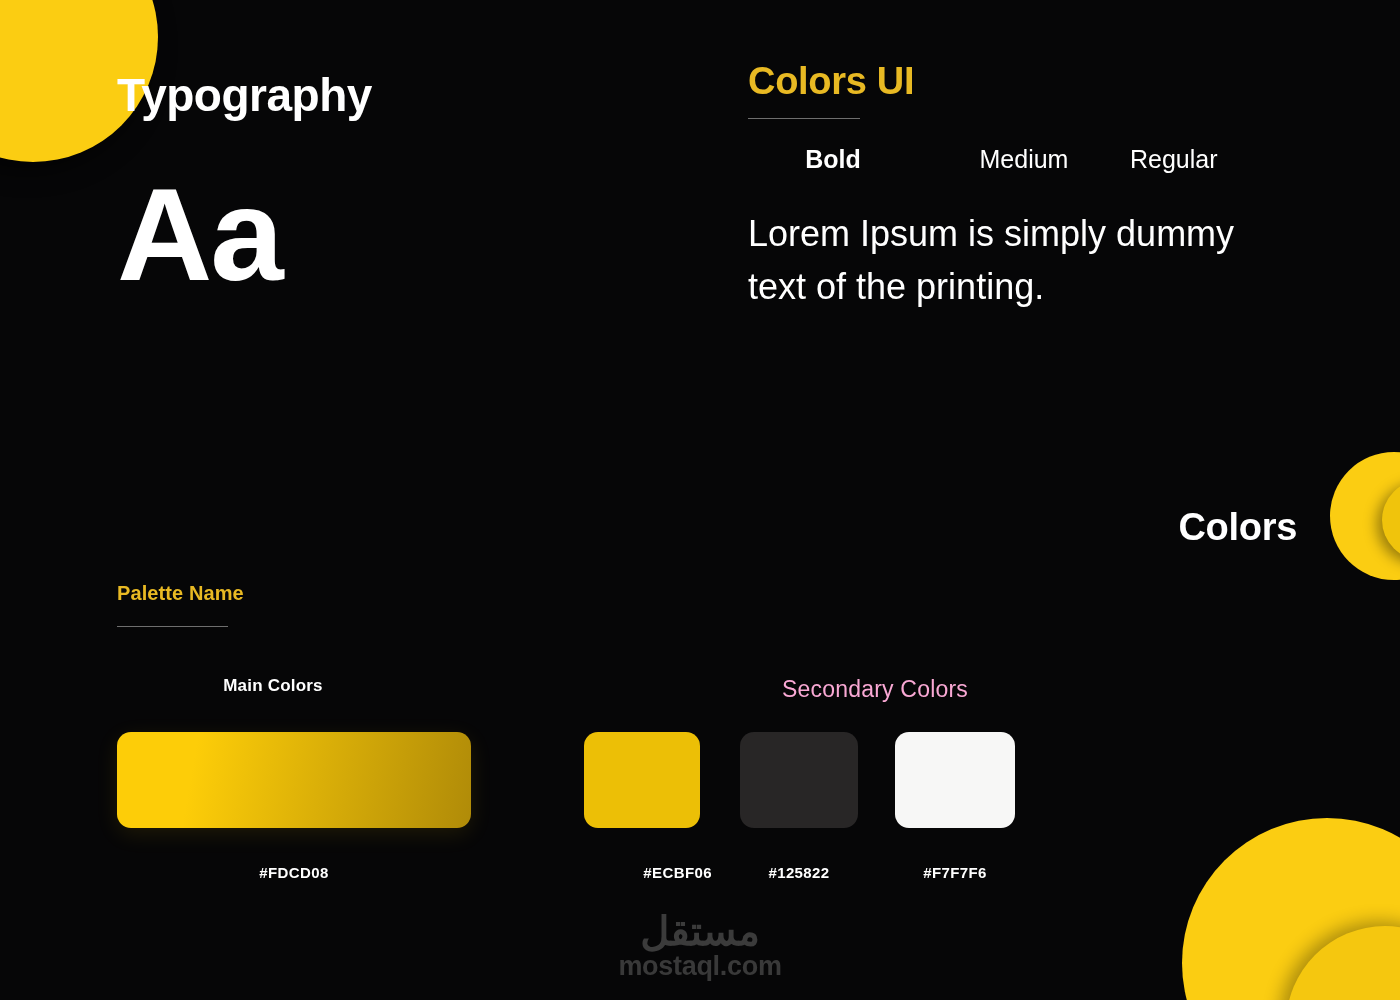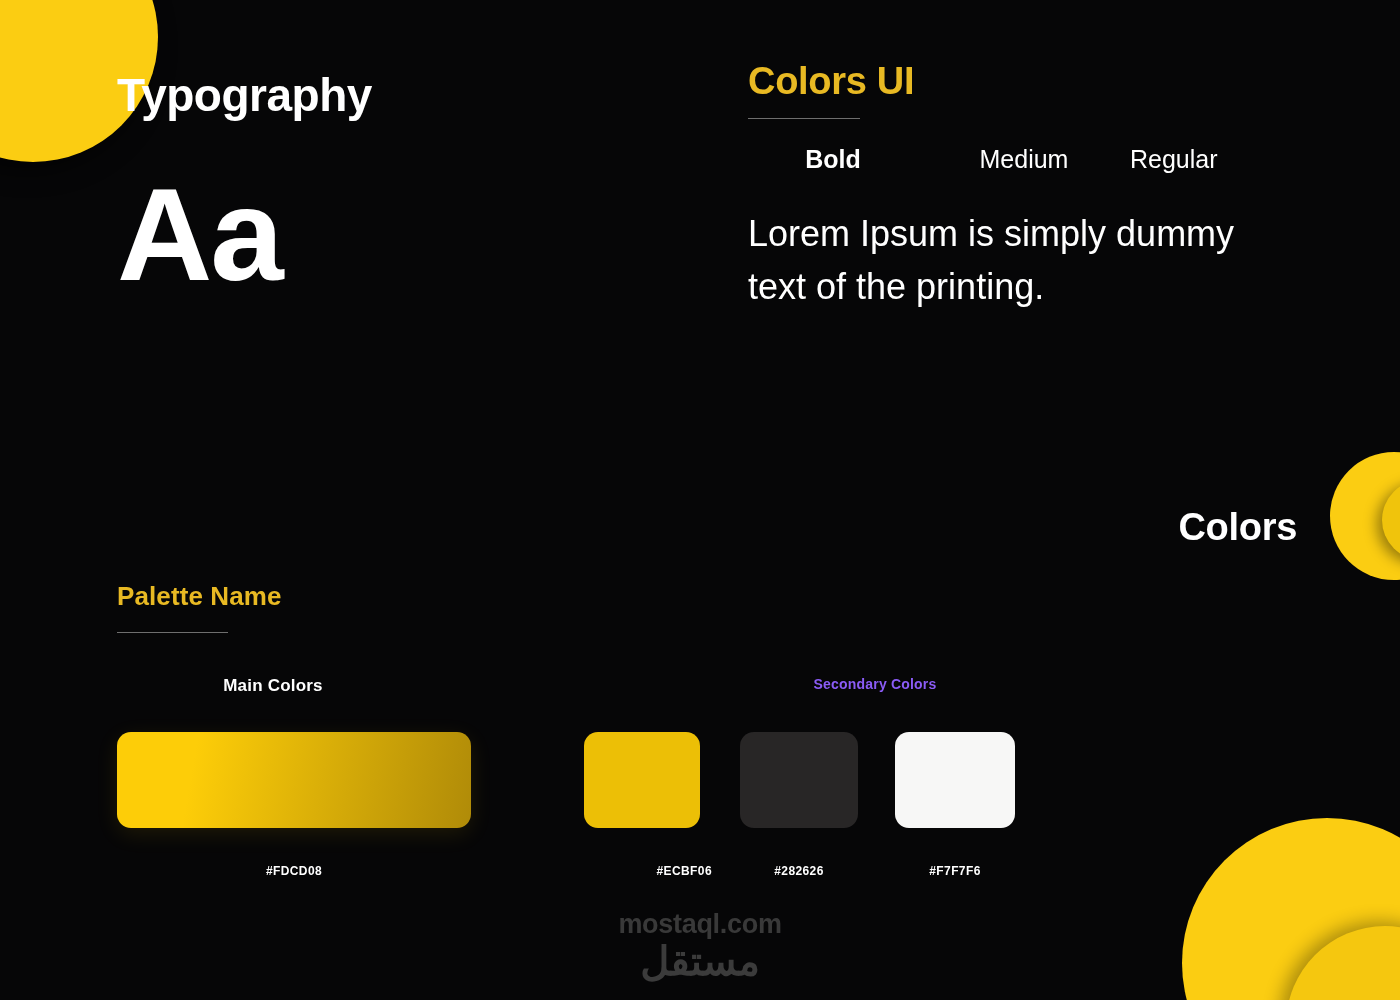--- a/index.html
+++ b/index.html
@@ -129,51 +129,51 @@
     font-size:38px;
     font-weight:bold;
     color:#FFFFFF;
     letter-spacing:-.3px;
     line-height:1;
     text-align:right;
   }
 
   #palette-name {
     margin-top:37px;
-    font-size:26px;
+    font-size:20px;
     font-weight:bold;
     color:#E8B923;
     letter-spacing:.1px;
     line-height:1;
   }
 
   #palette-name-rule { width:111px; margin-top:23px; }
 
   
   #main-color-label {
     position:absolute; left:23px; top:168px;
     width:266px; text-align:center;
     font-size:17px; font-weight:bold; color:#FFFFFF;
     letter-spacing:.2px;
   }
   #secondary-colors-label {
     position:absolute; left:600px; top:168px;
     width:316px; text-align:center;
-    font-size:14px; font-weight:bold; color:#8b5cf6;
+    font-size:23px; font-weight:normal; color:#f9a8d4;
     letter-spacing:.2px;
   }
 
   
   .swatch {
     position:absolute;
     border-radius:14px;
   }
   .swatch-hex {
     position:absolute;
-    font-size:12px;
+    font-size:15px;
     font-weight:bold;
     color:#FFFFFF;
     letter-spacing:.4px;
     text-align:center;
   }
 
   #swatch-main {
     left:0px; top:224px;
     width:354px; height:96px;
     background:linear-gradient(100deg,#FDCD08 0%, #FBC90A 24%, #E2B50B 62%, #BE9609 88%, #B08B08 100%);
@@ -263,24 +263,24 @@
     <div id="main-color-label">Main Colors</div>
     <div id="secondary-colors-label">Secondary Colors</div>
 
     <div class="swatch" id="swatch-main" style="background: linear-gradient(100deg, rgb(253, 205, 8) 0%, rgb(253, 205, 8) 22%, rgb(176, 139, 8) 100%);"></div>
     <div class="swatch-hex" id="hex-main">#FDCD08</div>
 
     <div class="swatch" id="swatch-secondary-1" style="background: rgb(236, 191, 6);"></div>
     <div class="swatch-hex" id="hex-secondary-1">#ECBF06</div>
 
     <div class="swatch" id="swatch-secondary-2" style="background: rgb(40, 38, 38);"></div>
-    <div class="swatch-hex" id="hex-secondary-2">#282626</div>
+    <div class="swatch-hex" id="hex-secondary-2">#125822</div>
 
     <div class="swatch" id="swatch-secondary-3" style="background: rgb(247, 247, 246);"></div>
     <div class="swatch-hex" id="hex-secondary-3">#F7F7F6</div>
   </section>
 
   <div id="watermark">
+    <div id="watermark-arabic">مستقل</div>
     <div id="watermark-latin">mostaql.com</div>
-    <div id="watermark-arabic">مستقل</div>
   </div>
 
 </div>
 
 </body></html>

